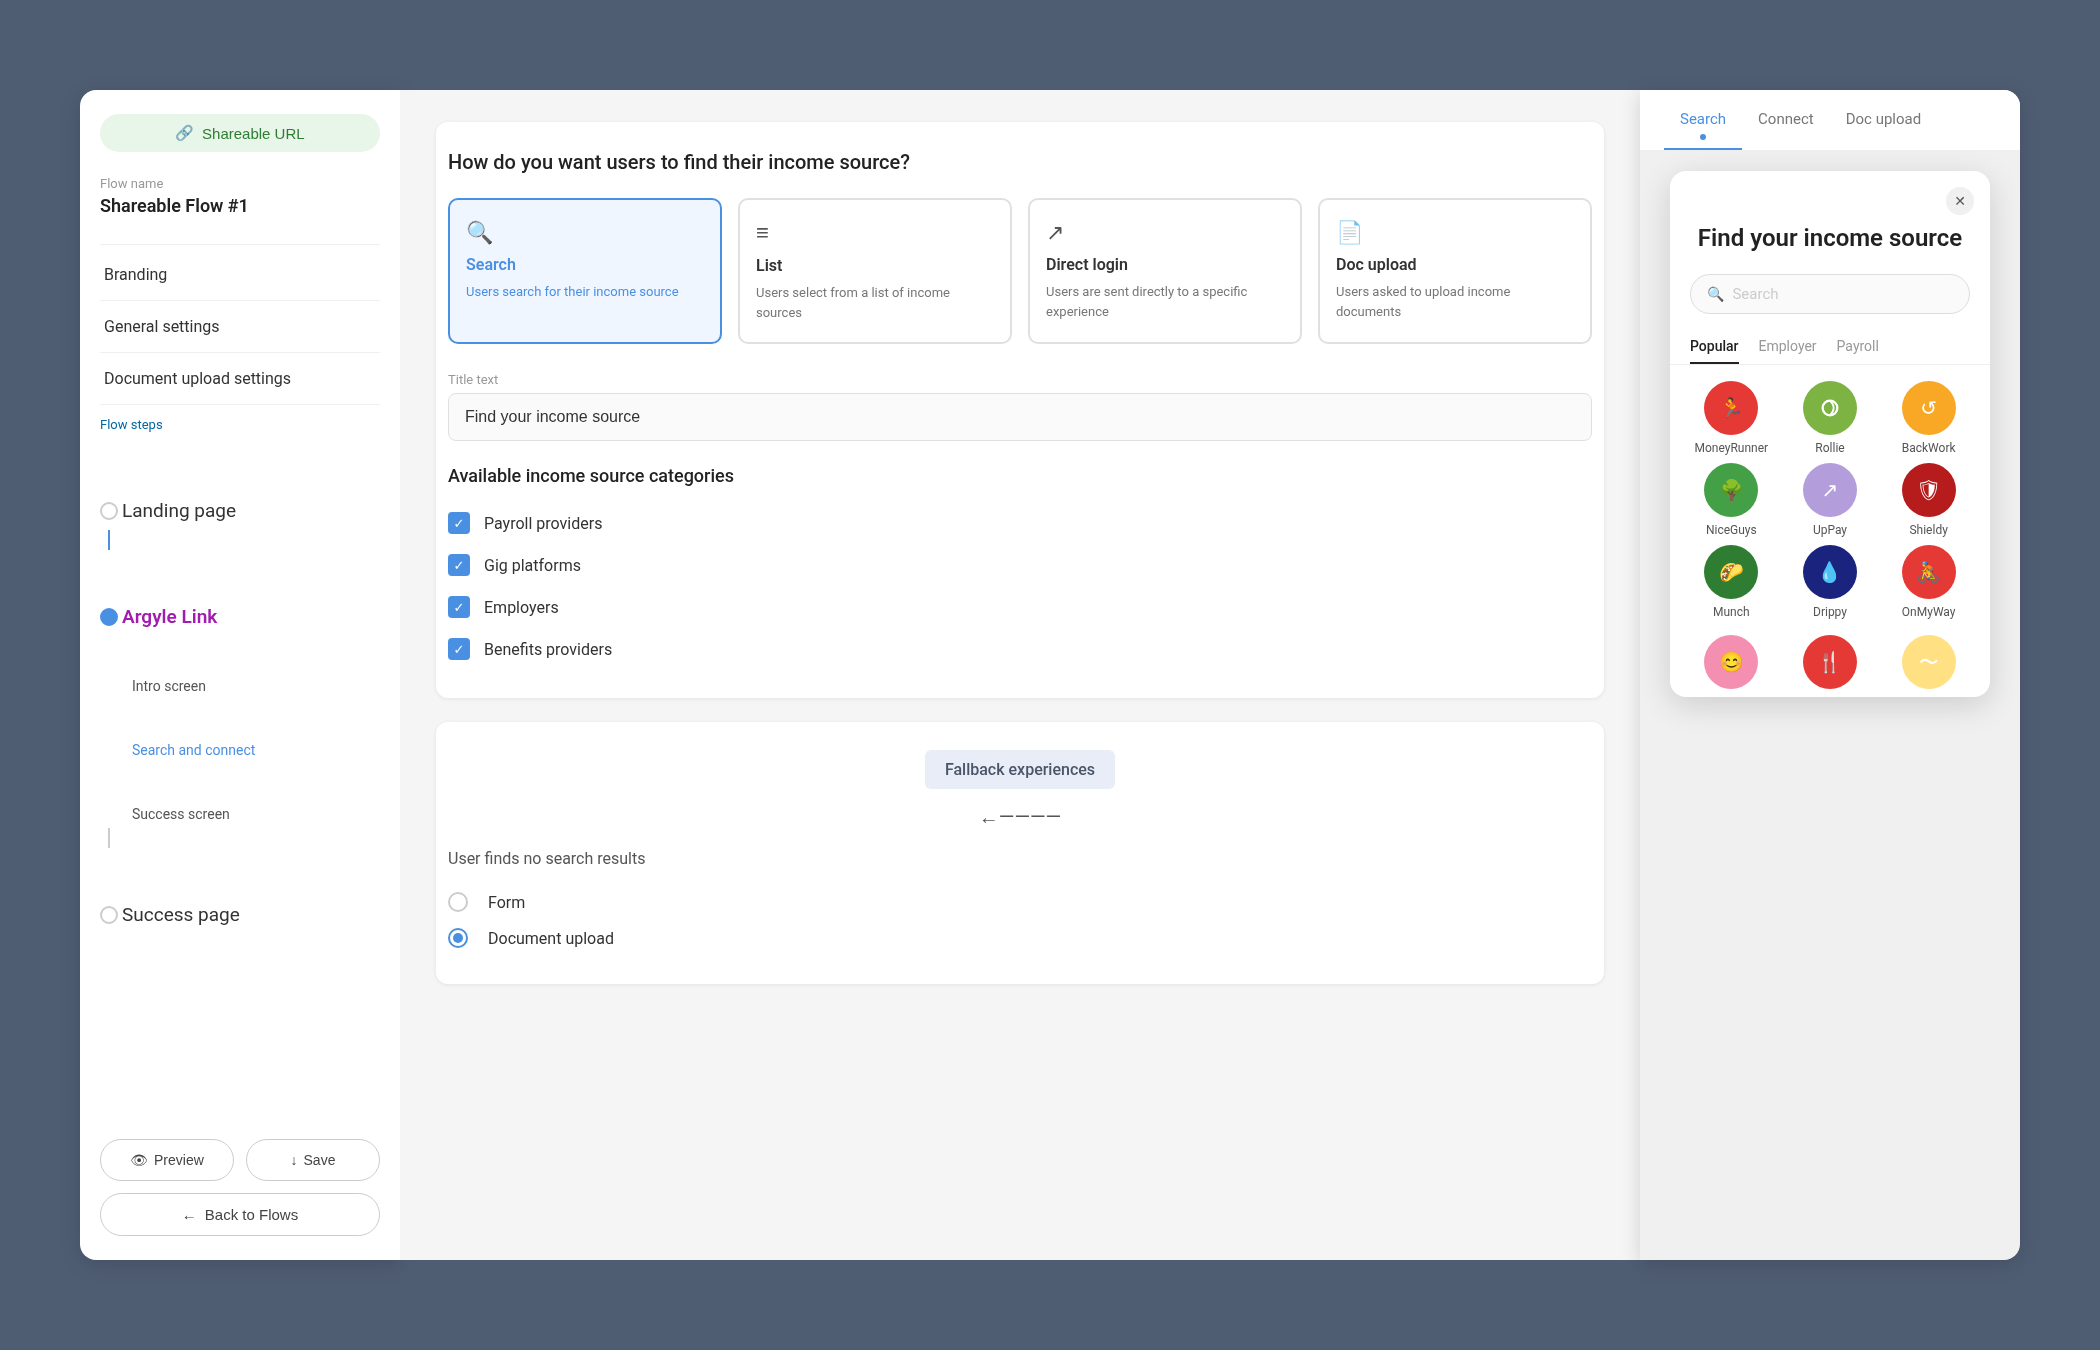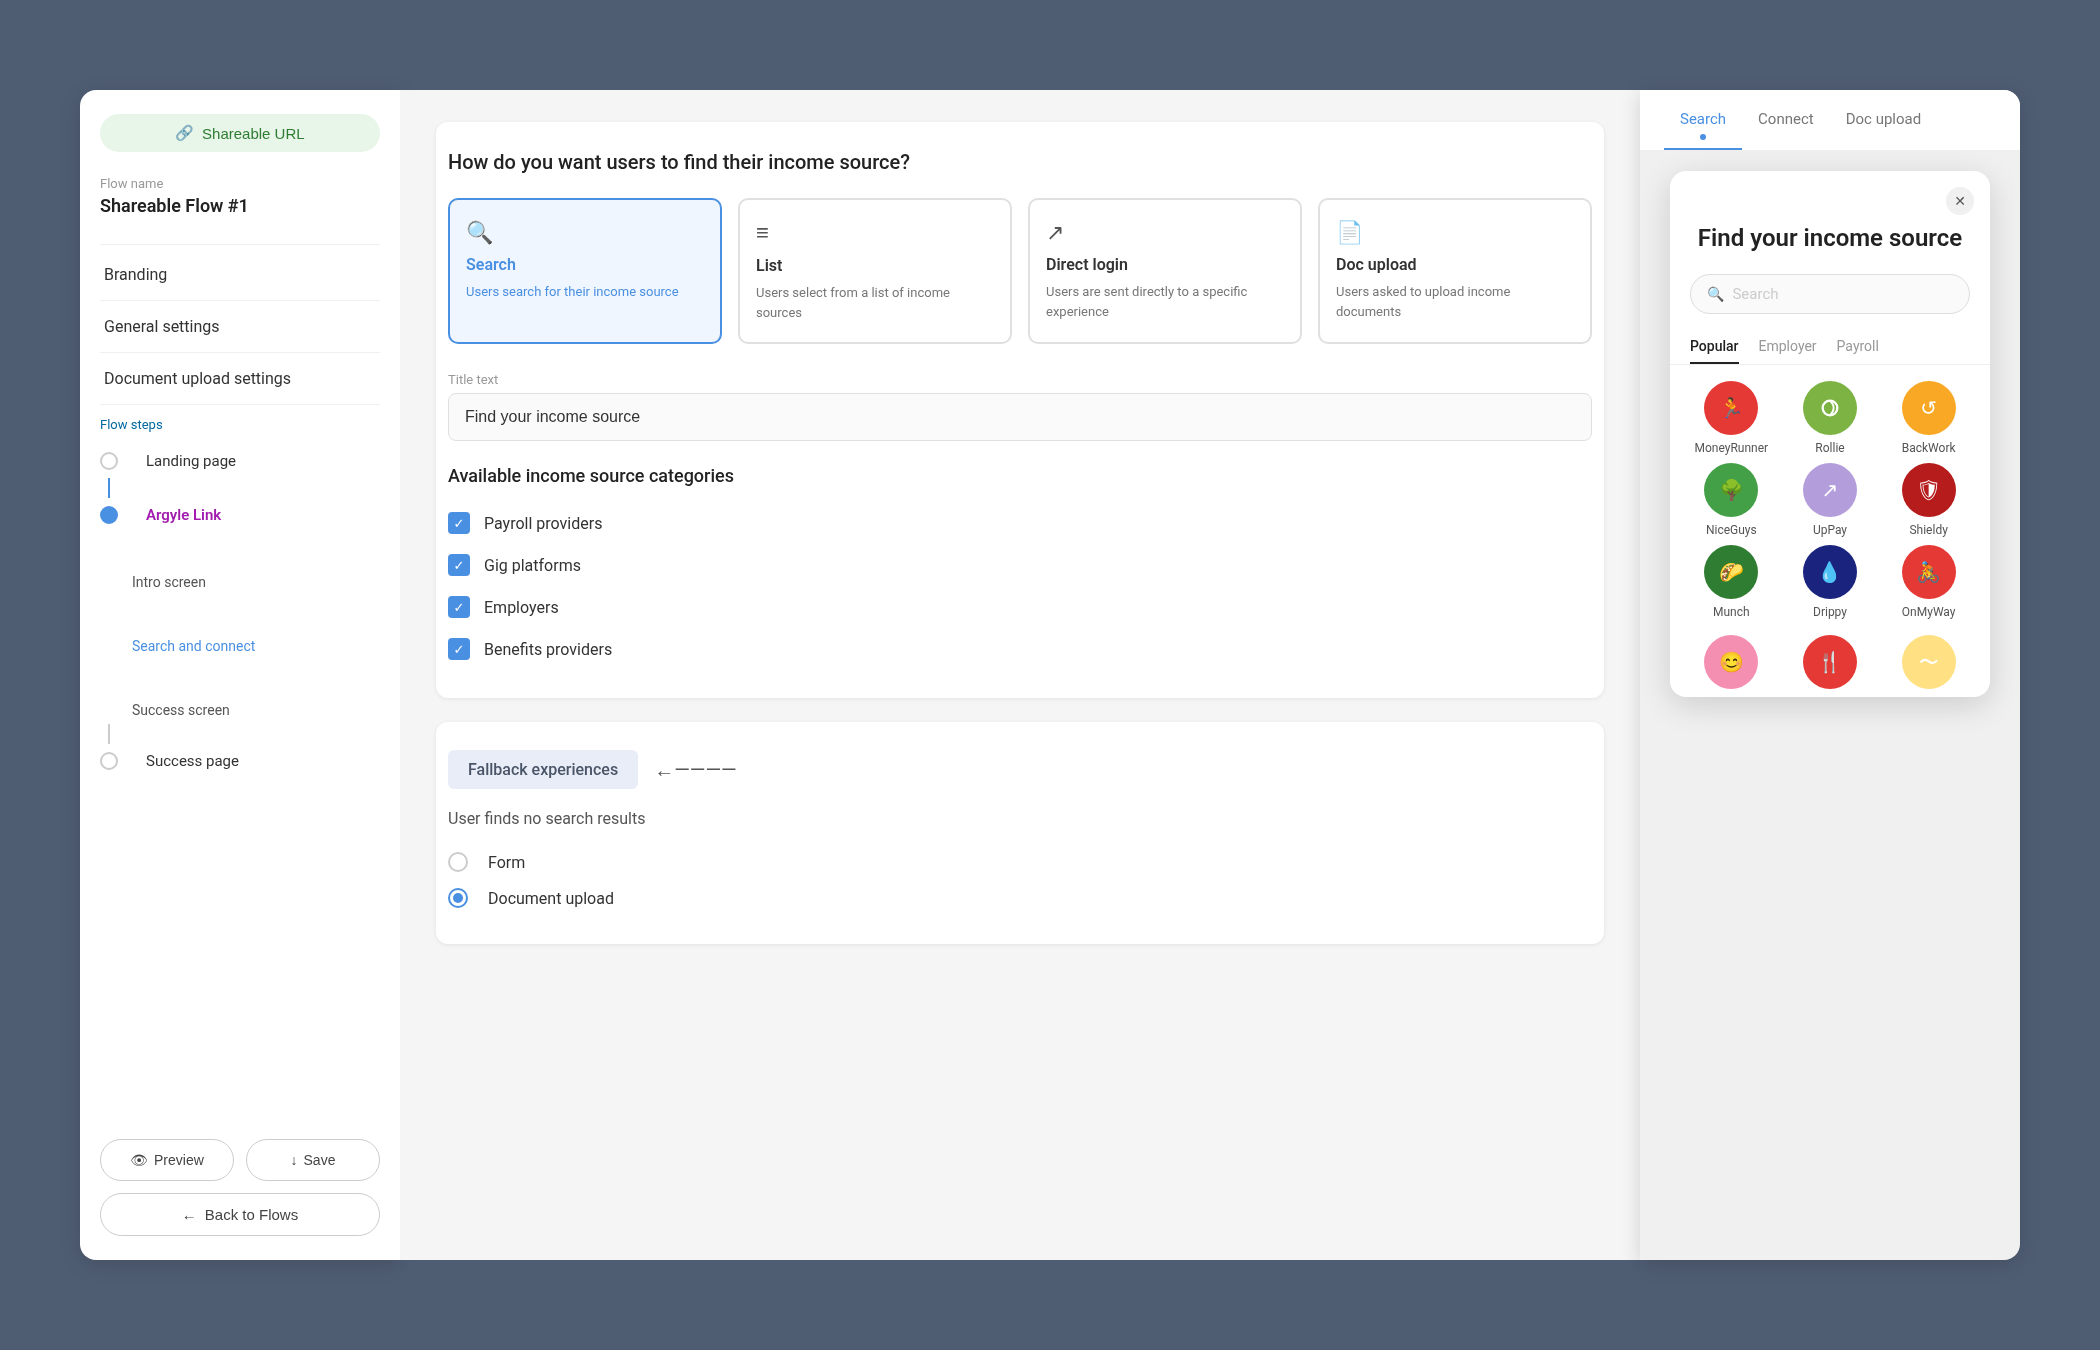--- a/index.html
+++ b/index.html
@@ -88,24 +88,25 @@
     .flow-steps-label {
       font-size: 13px;
       color: #0369a1;
       margin-top: 12px;
       margin-bottom: 12px;
     }
 
     .flow-step-item {
       display: flex;
       align-items: center;
-      gap: 28px;
+      gap: 4px;
       padding: 8px 0;
-      font-size: 15px;
+      font-size: 19px;
       color: #333;
+      margin-top: 47px;
     }
 
     .step-circle {
       width: 18px;
       height: 18px;
       border-radius: 50%;
       border: 2px solid #ccc;
       background: #fff;
       flex-shrink: 0;
     }
@@ -285,20 +286,21 @@
       font-size: 13px;
       flex-shrink: 0;
     }
 
     
     .fallback-header {
       display: flex;
       align-items: center;
       gap: 16px;
       margin-bottom: 20px;
+      flex-direction: column;
     }
 
     .fallback-badge {
       background: #e8edf7;
       color: #4a5568;
       font-size: 16px;
       font-weight: 500;
       padding: 10px 20px;
       border-radius: 6px;
     }

